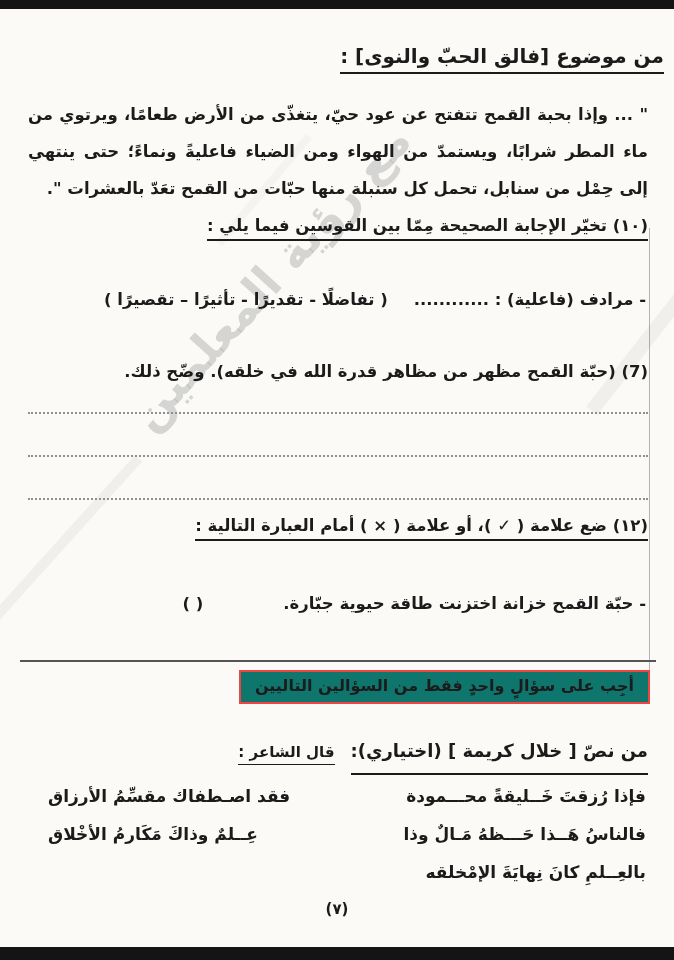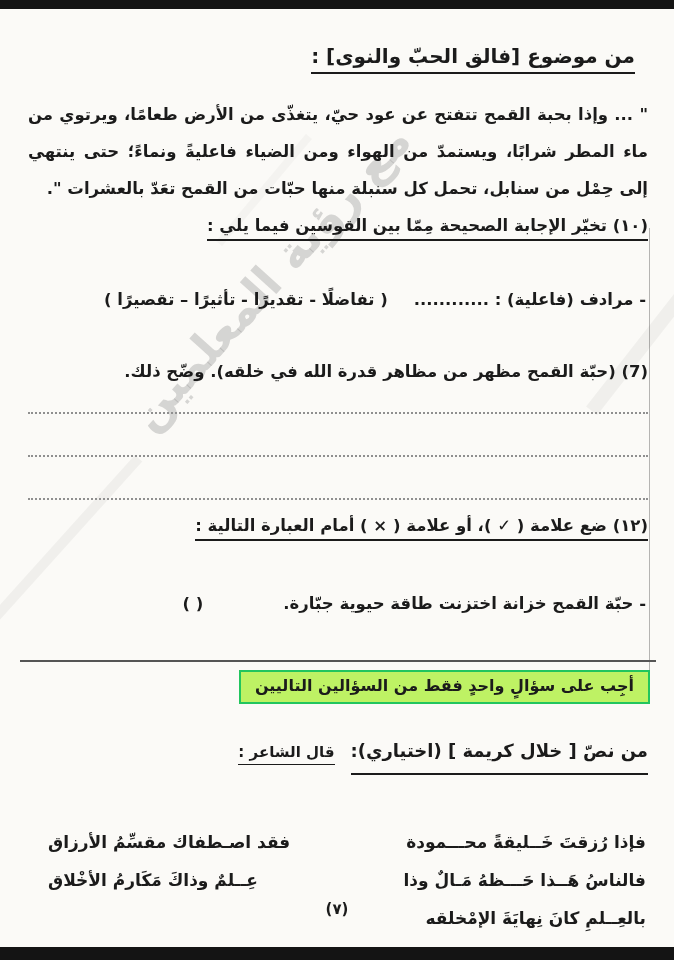--- a/index.html
+++ b/index.html
@@ -14,21 +14,21 @@
     font-family: "DejaVu Sans", sans-serif;
     color: #1b1b1b;
   }
   .edge-bar { position: absolute; left: 0; right: 0; background: #141414; }
   .edge-bar.top { top: 0; height: 9px; }
   .edge-bar.bottom { bottom: 0; height: 13px; }
 
   .abs { position: absolute; }
 
   .title {
-    top: 44px; right: 39px;
+    top: 44px; right: 10px;
     font-size: 20px; font-weight: bold;
     border-bottom: 2.5px solid #1b1b1b;
     padding-bottom: 4px;
   }
   .passage {
     top: 96px; right: 26px; left: 28px;
     font-size: 16.5px; font-weight: bold;
     line-height: 37px;
     text-align: justify;
   }
@@ -66,22 +66,22 @@
     top: 670px; right: 24px; left: 40px;
     display: flex; gap: 14px; align-items: center;
   }
   .section-label {
     font-size: 19px; font-weight: bold;
     border-bottom: 2.5px solid #1b1b1b;
     padding-bottom: 5px;
     white-space: nowrap;
   }
   .instruction-box {
-    border: 2px solid #22c55e;
-    background: #bef264;
+    border: 2px solid #ef4444;
+    background: #0f766e;
     padding: 4px 14px 7px;
     font-size: 16px; font-weight: bold;
     white-space: nowrap;
     flex: 0 0 auto;
   }
   .text-line {
     top: 740px; right: 26px;
     display: flex; gap: 16px; align-items: baseline;
   }
   .source-label {
@@ -99,21 +99,21 @@
   }
   .poem {
     top: 786px; right: 28px; left: 48px;
   }
   .verse-row {
     display: flex; justify-content: space-between; align-items: baseline;
     height: 38px;
     font-size: 17px; font-weight: bold;
   }
   .hemistich-right { text-align: right; }
-  .hemistich-left  { text-align: center; margin-top: 46px; }
+  .hemistich-left  { text-align: center; }
   .page-number {
     top: 900px; left: 0; right: 0;
     text-align: center;
     font-size: 15px; font-weight: bold;
   }
   .watermark {
     top: 250px; left: -40px; width: 620px;
     transform: rotate(-48deg);
     transform-origin: 50% 50%;
     text-align: center;

